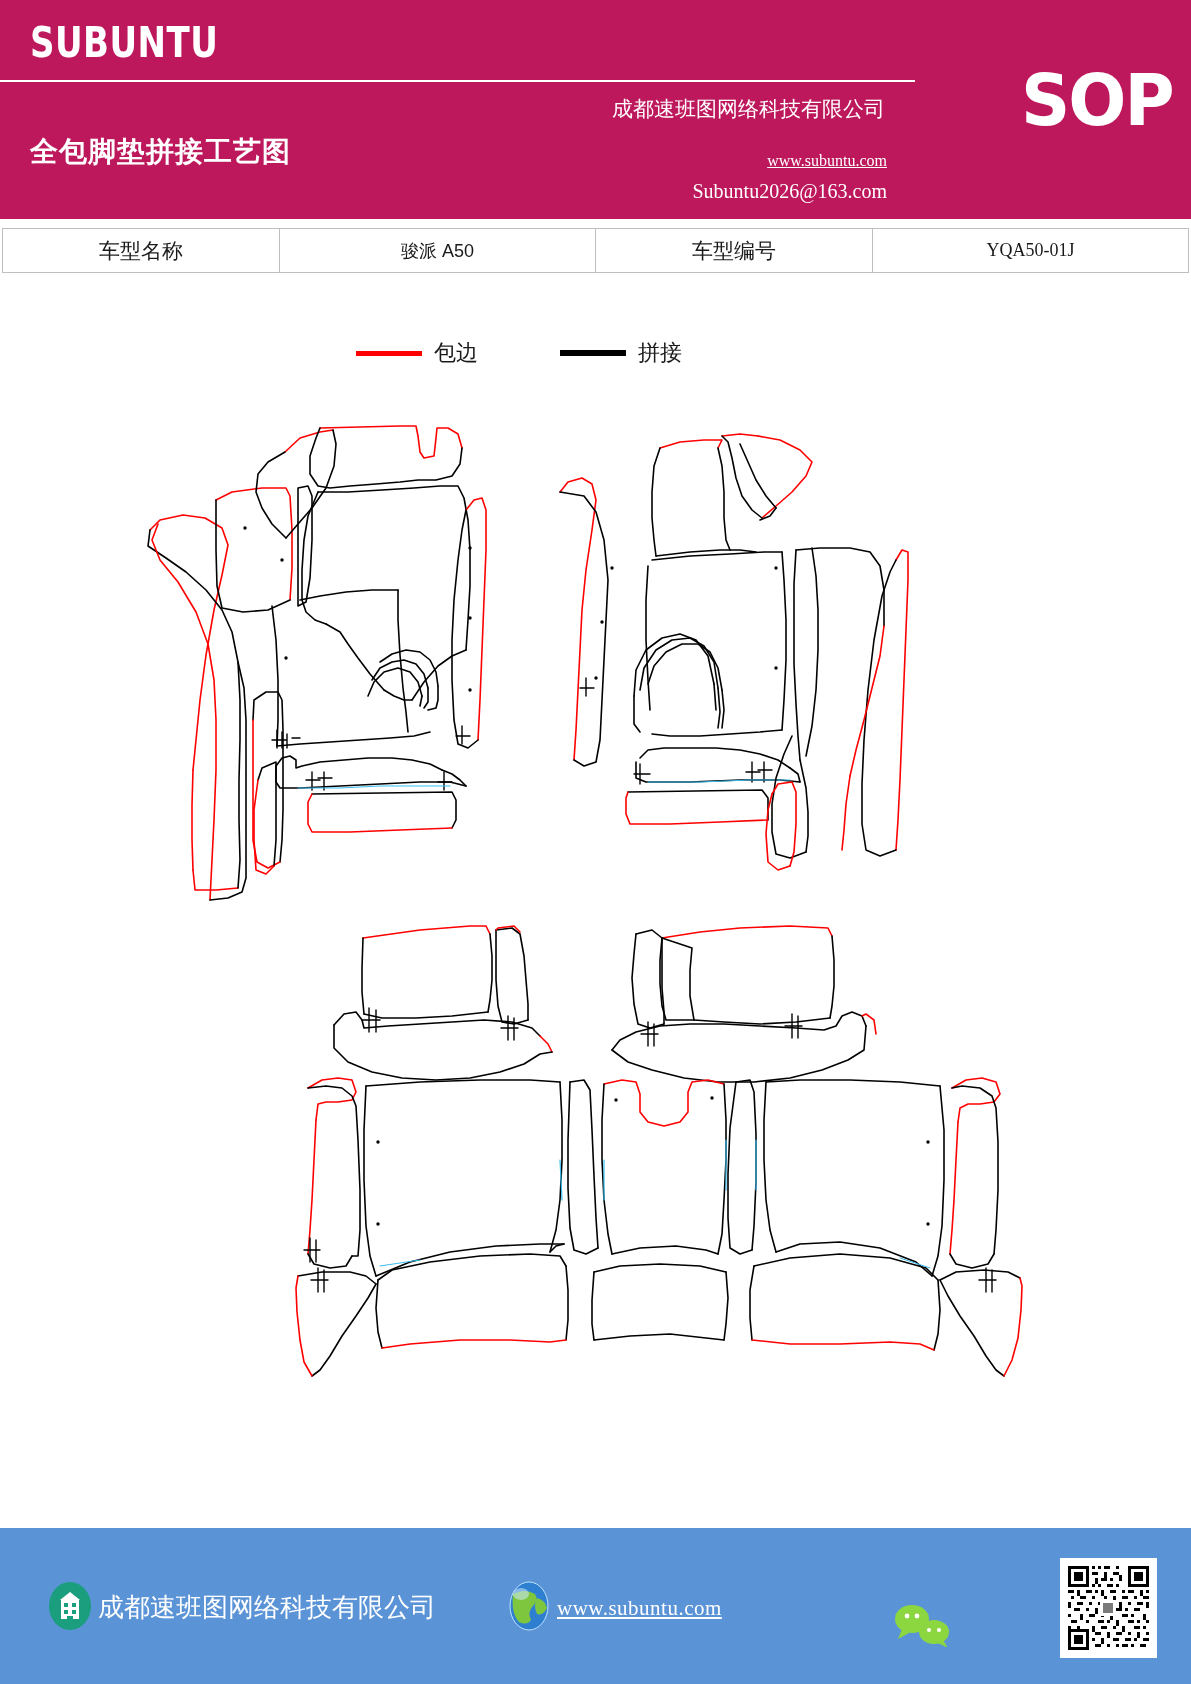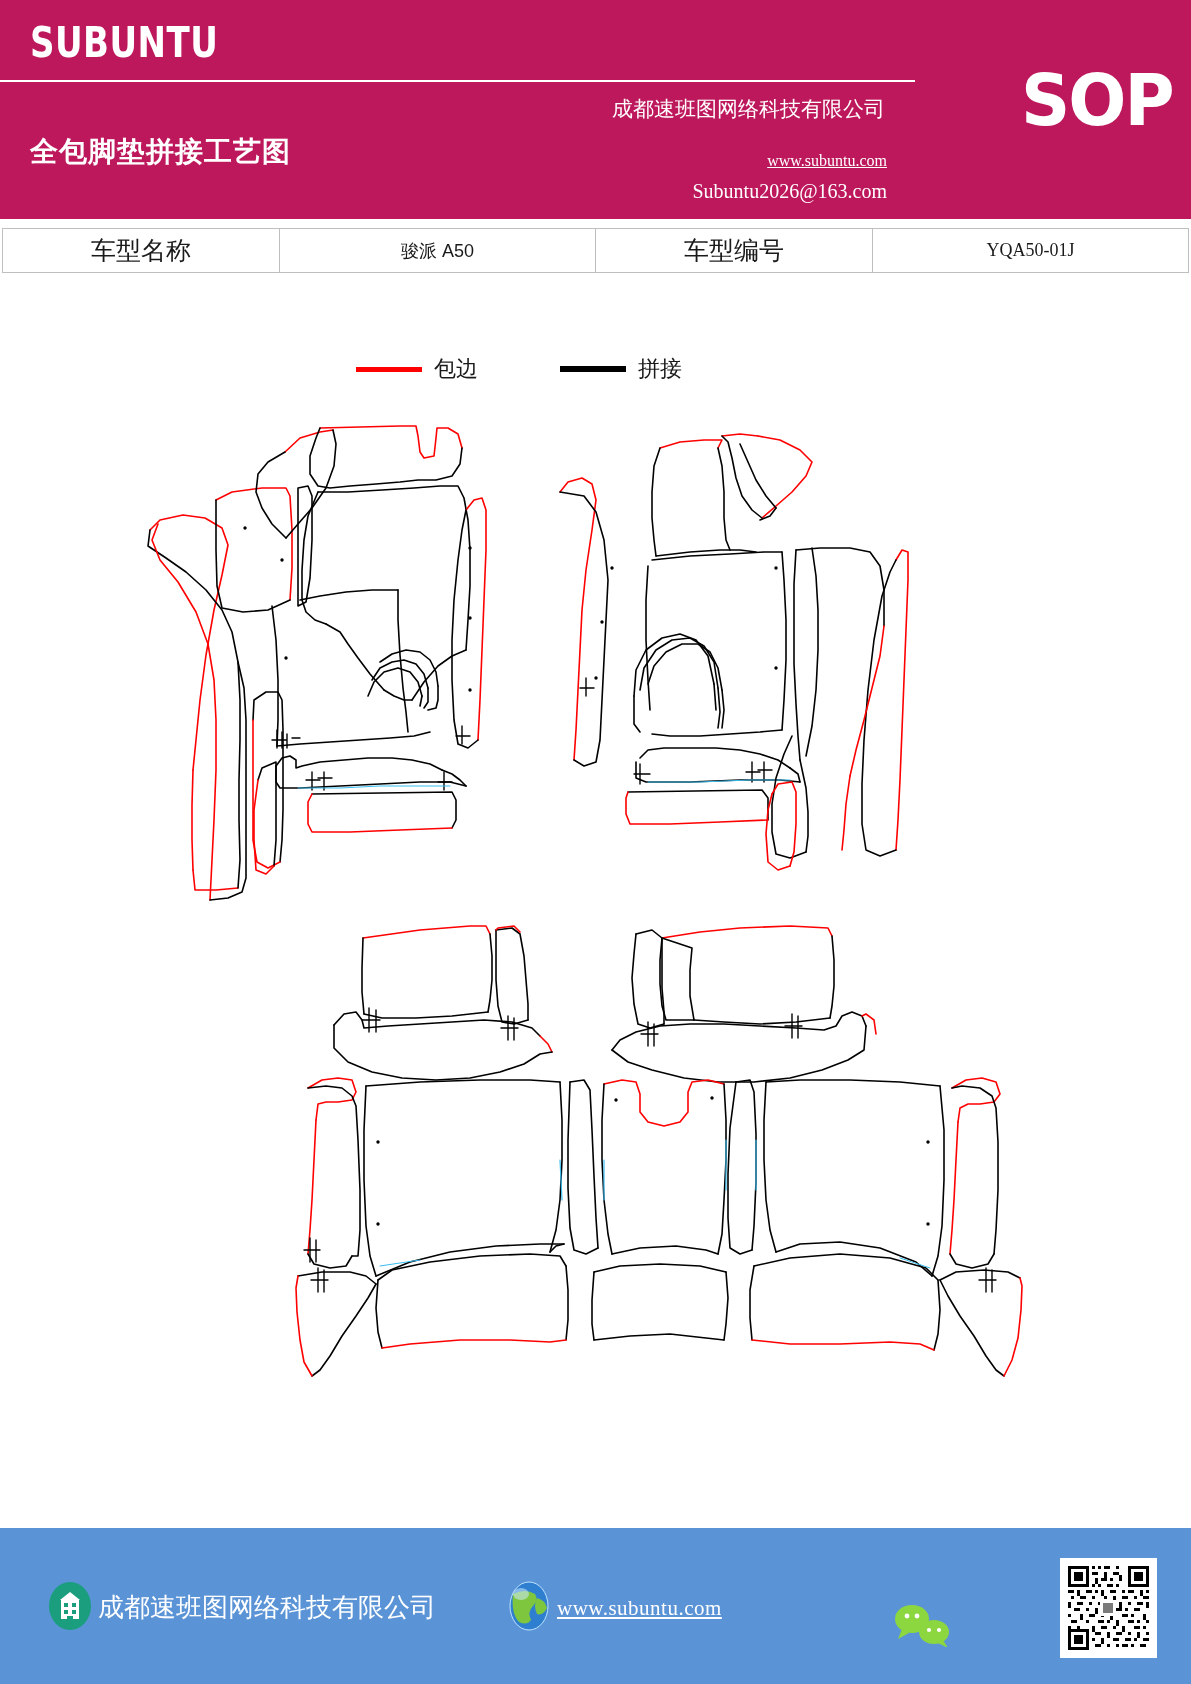--- a/index.html
+++ b/index.html
@@ -100,38 +100,38 @@
     left: 2px; top: 228px;
     width: 1186px;
     border-collapse: collapse;
     table-layout: fixed;
   }
   .info-table td {
     border: 1px solid #bfbfbf;
     height: 44px;
     text-align: center;
     vertical-align: middle;
-    font-size: 25px;
+    font-size: 21px;
     color: #1a1a1a;
     font-family: "Liberation Serif", "DejaVu Serif", serif;
   }
   .info-table td.lbl { width: 277px; }
   .info-table td.val { width: 316px; font-family: Liberation Sans, sans-serif; font-size: 18px; }
   .info-table td.lbl3 { width: 277px; }
   .info-table td.val4 { width: 316px; font-family: Liberation Serif, serif; font-size: 18px; }
   .info-table tr:nth-child(2) td.val,
   .info-table tr:nth-child(2) td.val4 {
     font-weight: 700;
     font-size: 19px;
   }
 
   
   .legend {
     position: absolute;
-    left: 0; top: 358px;
+    left: 0; top: 342px;
     width: 1001px;
     height: 38px;
   }
   .legend-item {
     position: absolute;
     display: flex;
     align-items: center;
     gap: 12px;
   }
   .legend-item.edging { left: 356px; top: 0; }

